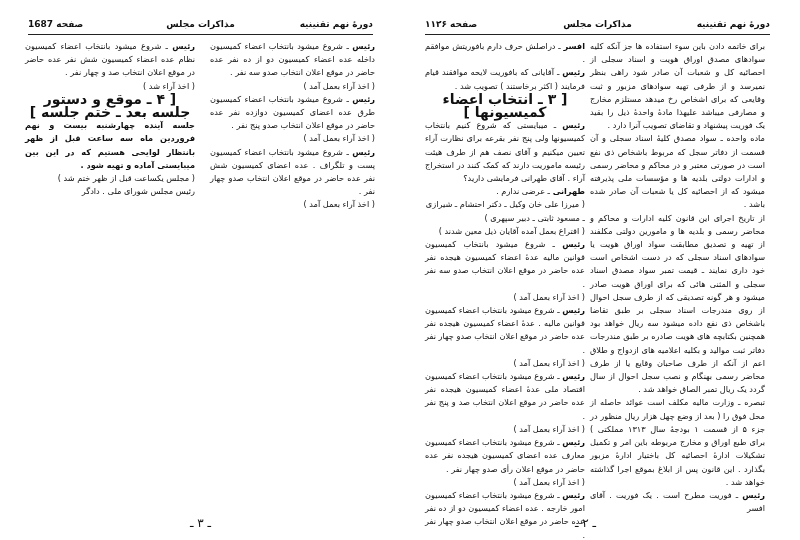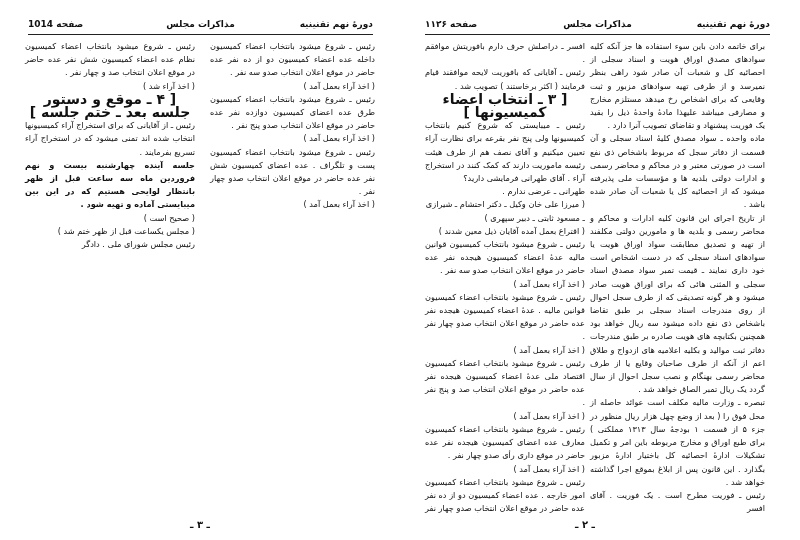--- a/index.html
+++ b/index.html
@@ -21,54 +21,52 @@
   .header .h-right { right:0; }
   .header .h-center { right:50%; transform:translateX(50%); }
   .header .h-left { left:0; }
   .col {
     position:absolute; top:40px; direction:rtl; text-align:justify;
     font-size:8.2px; line-height:13.2px;
   }
   .col p { margin:0 0 0 0; }
   .col .center { text-align:right; font-weight:normal; }
   .col .bold { font-weight:bold; }
-  .col .speaker { font-weight:normal; }
+  .col .speaker { font-weight:bold; }
   .col .section { text-align:center; font-weight:bold; font-size:14px; }
   .page.left .col.c-right { left:210px; width:165px; }
   .page.left .col.c-left { left:25px; width:170px; }
   .page.right .col.c-right { left:190px; width:175px; }
   .page.right .col.c-left { left:25px; width:160px; }
-  .footer { position:absolute; bottom:10px; font-size:10px; font-weight:bold; letter-spacing:1px;margin-top:12px; }
+  .footer { position:absolute; bottom:10px; font-size:12px; font-weight:normal; letter-spacing:1px;margin-top:12px; }
   .page.left .footer { left:190px; }
   .page.right .footer { left:175px; }
 </style>
 </head>
 <body>
 
 <div class="page left">
   <div class="header">
     <span class="h-right">دورهٔ نهم تقنینیه</span>
     <span class="h-center">مذاکرات مجلس</span>
-    <span class="h-left">صفحه 1014</span>
+    <span class="h-left">صفحه 1687</span>
   </div>
   <div class="col c-right">
       <p><span class="speaker">رئیس</span><span> ـ شروع میشود بانتخاب اعضاء کمیسیون داخله عده اعضاء کمیسیون دو از ده نفر عده حاضر در موقع اعلان انتخاب صدو سه نفر .</span></p>
       <p class="center"><span>( اخذ آراء بعمل آمد )</span></p>
       <p><span class="speaker">رئیس</span><span> ـ شروع میشود بانتخاب اعضاء کمیسیون طرق عده اعضای کمیسیون دوازده نفر عده حاضر در موقع اعلان انتخاب صدو پنج نفر .</span></p>
       <p class="center"><span>( اخذ آراء بعمل آمد )</span></p>
       <p><span class="speaker">رئیس</span><span> ـ شروع میشود بانتخاب اعضاء کمیسیون پست و تلگراف . عده اعضای کمیسیون شش نفر عده حاضر در موقع اعلان انتخاب صدو چهار نفر .</span></p>
       <p class="center"><span>( اخذ آراء بعمل آمد )</span></p>
     </div>
   <div class="col c-left">
       <p><span class="speaker">رئیس</span><span> ـ شروع میشود بانتخاب اعضاء کمیسیون نظام عده اعضاء کمیسیون شش نفر عده حاضر در موقع اعلان انتخاب صد و چهار نفر .</span></p>
       <p class="center"><span>( اخذ آراء شد )</span></p>
       <p class="section"><span>[ ۴ ـ موقع و دستور جلسه بعد ـ ختم جلسه ]</span></p>
-      <p><span class="speaker">رئیس</span><span> ـ از آقایانی که برای استخراج آراء کمیسیونها انتخاب شده اند تمنی میشود که در استخراج آراء تسریع بفرمایند .</span></p>
       <p class="bold"><span>جلسه آینده چهارشنبه بیست و نهم فروردین ماه سه ساعت قبل از ظهر بانتظار لوایحی هستیم که در این بین میبایستی آماده و تهیه شود .</span></p>
-      <p class="center"><span>( صحیح است )</span></p>
       <p class="center"><span>( مجلس یکساعت قبل از ظهر ختم شد )</span></p>
       <p class="center"><span>رئیس مجلس شورای ملی . دادگر</span></p>
     </div>
   <div class="footer">ـ ۳ ـ</div>
 </div>
 
 <div class="gutter"></div>
 
 <div class="page right">
   <div class="header">
@@ -90,18 +88,18 @@
       <p><span class="speaker">رئیس</span><span> ـ میبایستی که شروع کنیم بانتخاب کمیسیونها ولی پنج نفر بقرعه برای نظارت آراء تعیین میکنیم و آقای نصف هم از طرف هیئت رئیسه ماموریت دارند که کمک کنند در استخراج آراء . آقای طهرانی فرمایشی دارید؟</span></p>
       <p><span class="speaker">طهرانی</span><span> ـ عرضی ندارم .</span></p>
       <p class="center"><span>( میرزا علی خان وکیل ـ دکتر احتشام ـ شیرازی ـ مسعود ثابتی ـ دبیر سپهری )</span></p>
       <p class="center"><span>( اقتراع بعمل آمده آقایان ذیل معین شدند )</span></p>
       <p><span class="speaker">رئیس</span><span> ـ شروع میشود بانتخاب کمیسیون قوانین مالیه عدهٔ اعضاء کمیسیون هیجده نفر عده حاضر در موقع اعلان انتخاب صدو سه نفر .</span></p>
       <p class="center"><span>( اخذ آراء بعمل آمد )</span></p>
       <p><span class="speaker">رئیس</span><span> ـ شروع میشود بانتخاب اعضاء کمیسیون قوانین مالیه . عدهٔ اعضاء کمیسیون هیجده نفر عده حاضر در موقع اعلان انتخاب صدو چهار نفر .</span></p>
       <p class="center"><span>( اخذ آراء بعمل آمد )</span></p>
       <p><span class="speaker">رئیس</span><span> ـ شروع میشود بانتخاب اعضاء کمیسیون اقتصاد ملی عدهٔ اعضاء کمیسیون هیجده نفر عده حاضر در موقع اعلان انتخاب صد و پنج نفر .</span></p>
       <p class="center"><span>( اخذ آراء بعمل آمد )</span></p>
-      <p><span class="speaker">رئیس</span><span> ـ شروع میشود بانتخاب اعضاء کمیسیون معارف عده اعضای کمیسیون هیجده نفر عده حاضر در موقع داری رأی صدو چهار نفر .</span></p>
+      <p><span class="speaker">رئیس</span><span> ـ شروع میشود بانتخاب اعضاء کمیسیون معارف عده اعضای کمیسیون هیجده نفر عده حاضر در موقع اعلان رأی صدو چهار نفر .</span></p>
       <p class="center"><span>( اخذ آراء بعمل آمد )</span></p>
       <p><span class="speaker">رئیس</span><span> ـ شروع میشود بانتخاب اعضاء کمیسیون امور خارجه . عده اعضاء کمیسیون دو از ده نفر عده حاضر در موقع اعلان انتخاب صدو چهار نفر .</span></p>
     </div>
   <div class="footer">ـ ۲ ـ</div>
 </div>
 
 </body></html>

